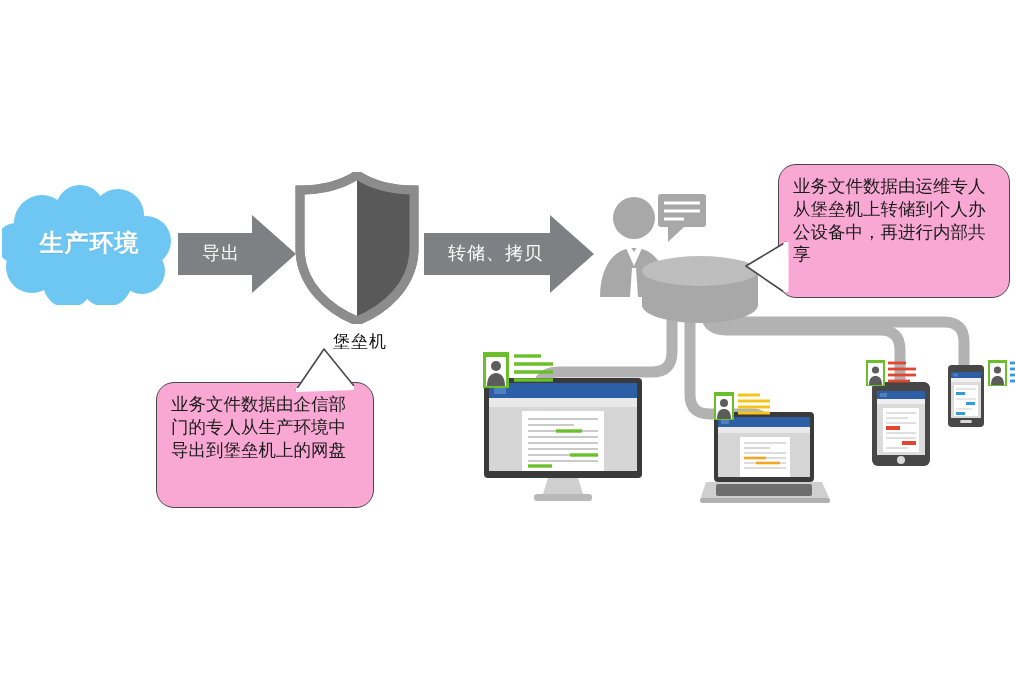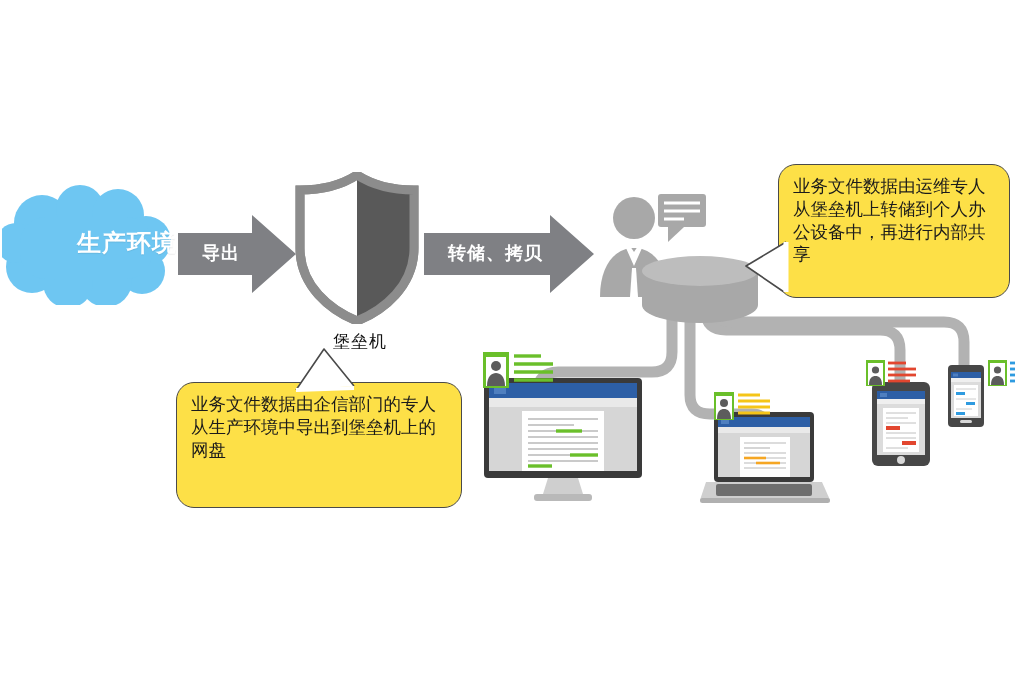--- a/index.html
+++ b/index.html
@@ -12,29 +12,29 @@
     width:1015px;
     height:675px;
     background:#ffffff;
     overflow:hidden;
   }
   .abs{position:absolute;}
 
   
   #cloud{left:2px;top:185px;width:175px;height:120px;}
   #cloud .label{
-    position:absolute;left:0;top:42px;width:175px;text-align:right;
+    position:absolute;left:0;top:42px;width:175px;text-align:center;
     color:#ffffff;font-weight:bold;font-size:24px;letter-spacing:1px;
     text-shadow:0 1px 1px rgba(0,0,0,.08);
   }
 
   
   .arrow-wrap{position:absolute;}
   .arrow-label{
-    position:absolute;color:#ffffff;font-weight:bold;font-size:18px;
+    position:absolute;color:#ffffff;font-weight:normal;font-size:18px;
     letter-spacing:1px;white-space:nowrap;
   }
   #arrow1{left:178px;top:215px;width:118px;height:78px;}
   #arrow1 .arrow-label{left:24px;top:26px;}
   #arrow2{left:424px;top:215px;width:170px;height:78px;}
   #arrow2 .arrow-label{left:24px;top:26px;}
 
   
   #shield{left:292px;top:172px;width:130px;height:152px;}
   #ftp{left:348px;top:245px;width:70px;height:62px;}
@@ -44,26 +44,26 @@
     text-shadow:0 1px 2px rgba(0,0,0,.25);
   }
   #bastion-label{
     left:300px;top:330px;width:120px;text-align:center;
     color:#111111;font-weight:normal;font-size:17px;letter-spacing:1px;
   }
 
   
   .callout{
     position:absolute;box-sizing:border-box;
-    background:#fde047;border:1.6px solid #4a4a4a;border-radius:18px;
+    background:#f9a8d4;border:1.6px solid #4a4a4a;border-radius:18px;
     color:#1b1b1b;font-size:17.5px;line-height:1.30;
     padding:10px 13px 10px 14px;
     letter-spacing:0px;
   }
-  #callout-left{left:176px;top:382px;width:286px;height:126px;}
+  #callout-left{left:156px;top:382px;width:218px;height:126px;}
   #callout-right{left:778px;top:164px;width:232px;height:134px;}
 
   
   #person{left:598px;top:192px;width:110px;height:105px;}
   #disk{left:640px;top:255px;width:120px;height:72px;}
 
   
   #pipes{left:0;top:0;width:1015px;height:675px;}
 
   

